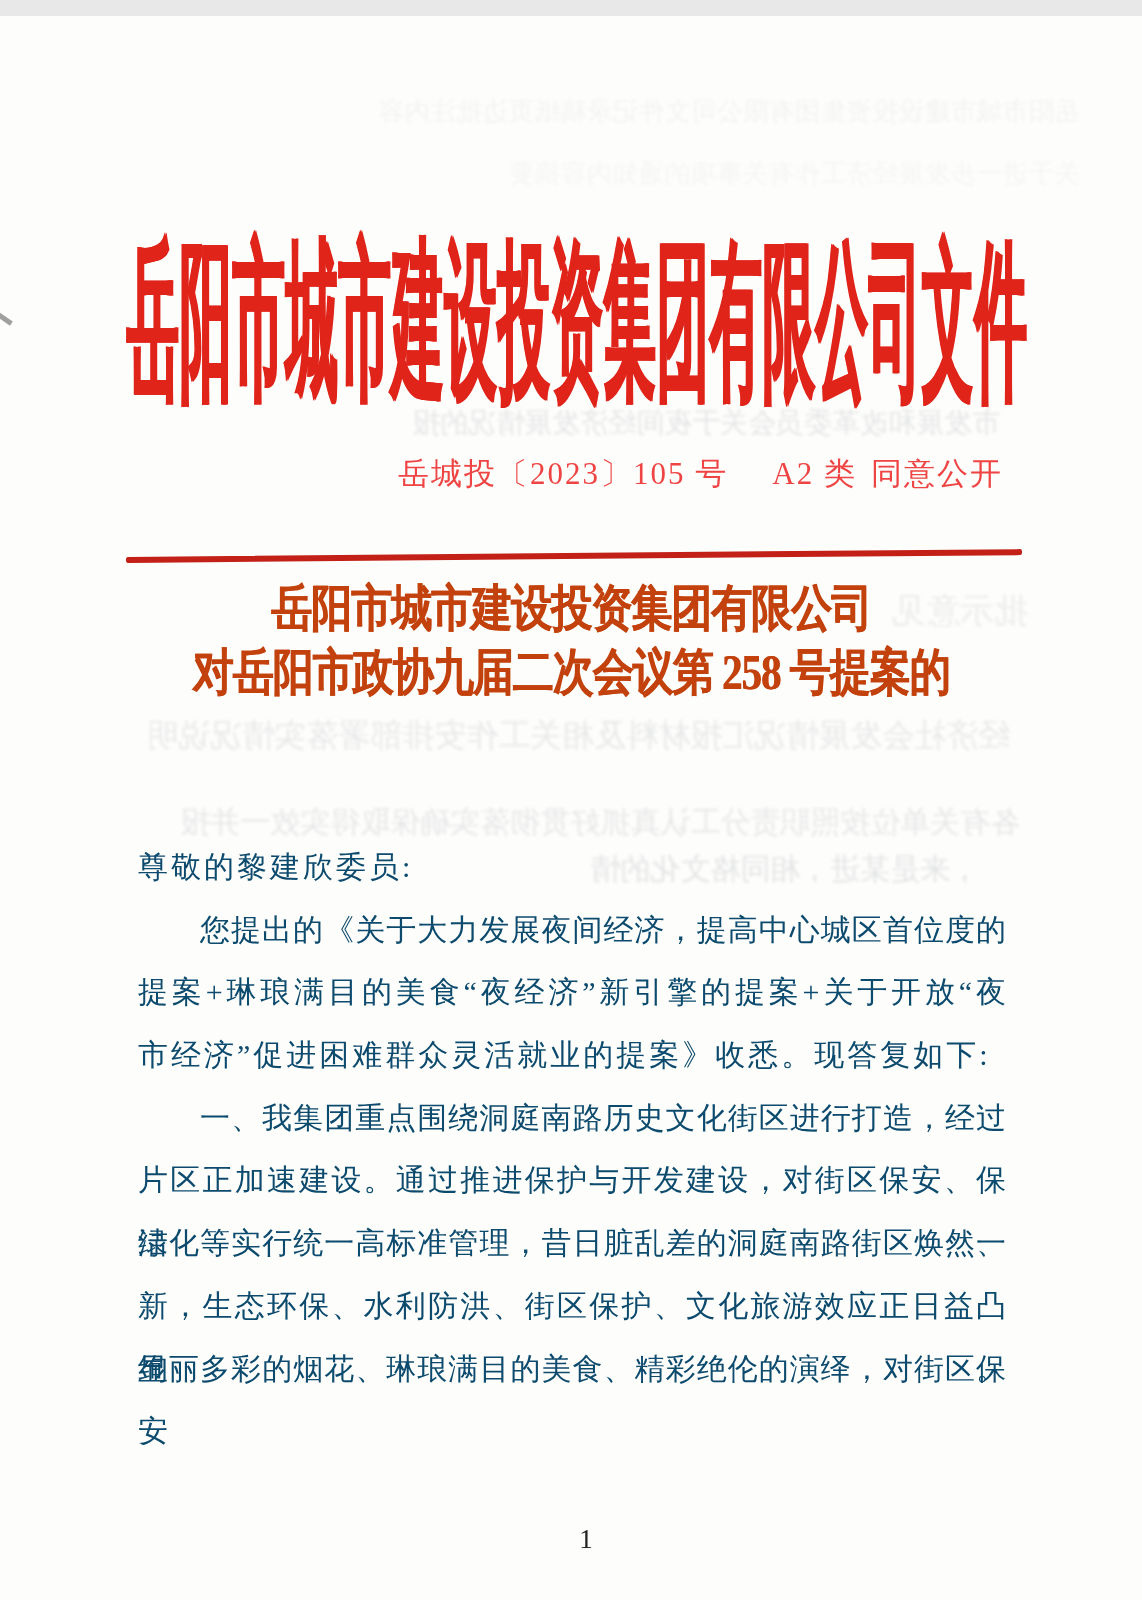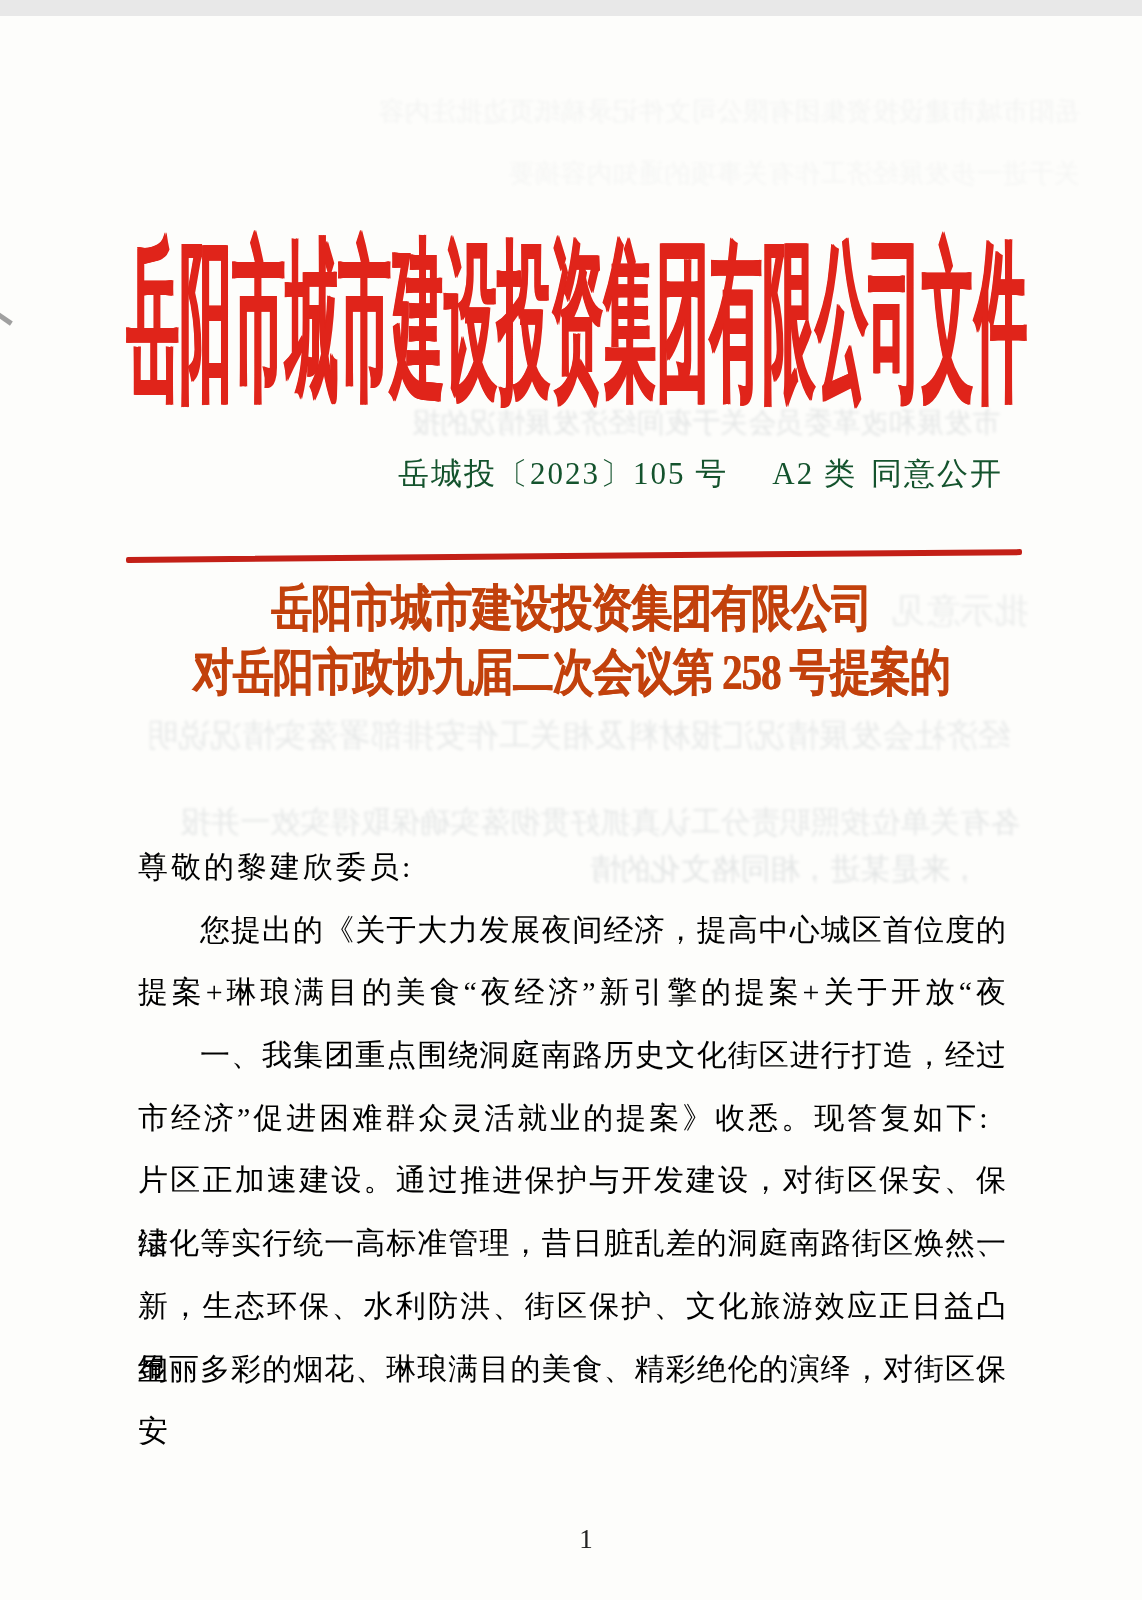--- a/index.html
+++ b/index.html
@@ -30,21 +30,21 @@
     transform:scaleY(3.35);
     transform-origin:50% 0;
     text-shadow:1.2px 0 0 currentColor,-0.6px 0 0 currentColor;
   }
   
   .docline{
     position:absolute;top:438px;left:398px;
     white-space:nowrap;
     font-size:31px;line-height:40px;
     letter-spacing:2px;
-    color:#14532d;
+    color:#ef4444;
   }
   .docline .gap{display:inline-block;width:44px;}
   .docline .sp{display:inline-block;width:14px;}
   
   .red-rule{
     position:absolute;top:537px;left:126px;
     width:896px;height:6px;
     background:#c32017;
     border-radius:2px;
     transform:rotate(-0.5deg);
@@ -66,21 +66,21 @@
     white-space:nowrap;
     text-shadow:0.7px 0 0 currentColor;
   }
   
   .body-text{
     position:absolute;top:820px;left:138px;width:868px;
   }
   .bline{
     height:62.7px;line-height:62.7px;
     font-size:30px;
-    color:#000000;
+    color:#0c4a6e;
     white-space:nowrap;
   }
   .bline.j{
     white-space:normal;
     text-align:justify;
     text-align-last:justify;
   }
   .bline.ind{text-indent:62px;}
   .bline.lft{letter-spacing:3px;}
   
@@ -137,22 +137,22 @@
 
   <div class="heading">
     <div class="hline"><span>岳阳市城市建设投资集团有限公司</span></div>
     <div class="hline"><span>对岳阳市政协九届二次会议第 258 号提案的</span></div>
   </div>
 
   <div class="body-text">
     <div class="bline lft">尊敬的黎建欣委员:</div>
     <div class="bline j ind">您提出的《关于大力发展夜间经济，提高中心城区首位度的</div>
     <div class="bline j">提案+琳琅满目的美食“夜经济”新引擎的提案+关于开放“夜</div>
+    <div class="bline lft">市经济”促进困难群众灵活就业的提案》收悉。现答复如下:</div>
     <div class="bline j ind">一、我集团重点围绕洞庭南路历史文化街区进行打造，经过</div>
-    <div class="bline lft">市经济”促进困难群众灵活就业的提案》收悉。现答复如下:</div>
     <div class="bline j">片区正加速建设。通过推进保护与开发建设，对街区保安、保洁、</div>
     <div class="bline j">绿化等实行统一高标准管理，昔日脏乱差的洞庭南路街区焕然一</div>
     <div class="bline j">新，生态环保、水利防洪、街区保护、文化旅游效应正日益凸显。</div>
     <div class="bline j">绚丽多彩的烟花、琳琅满目的美食、精彩绝伦的演绎，对街区保安</div>
   </div>
 
   <div class="pagenum">1</div>
 
 </div>
 

